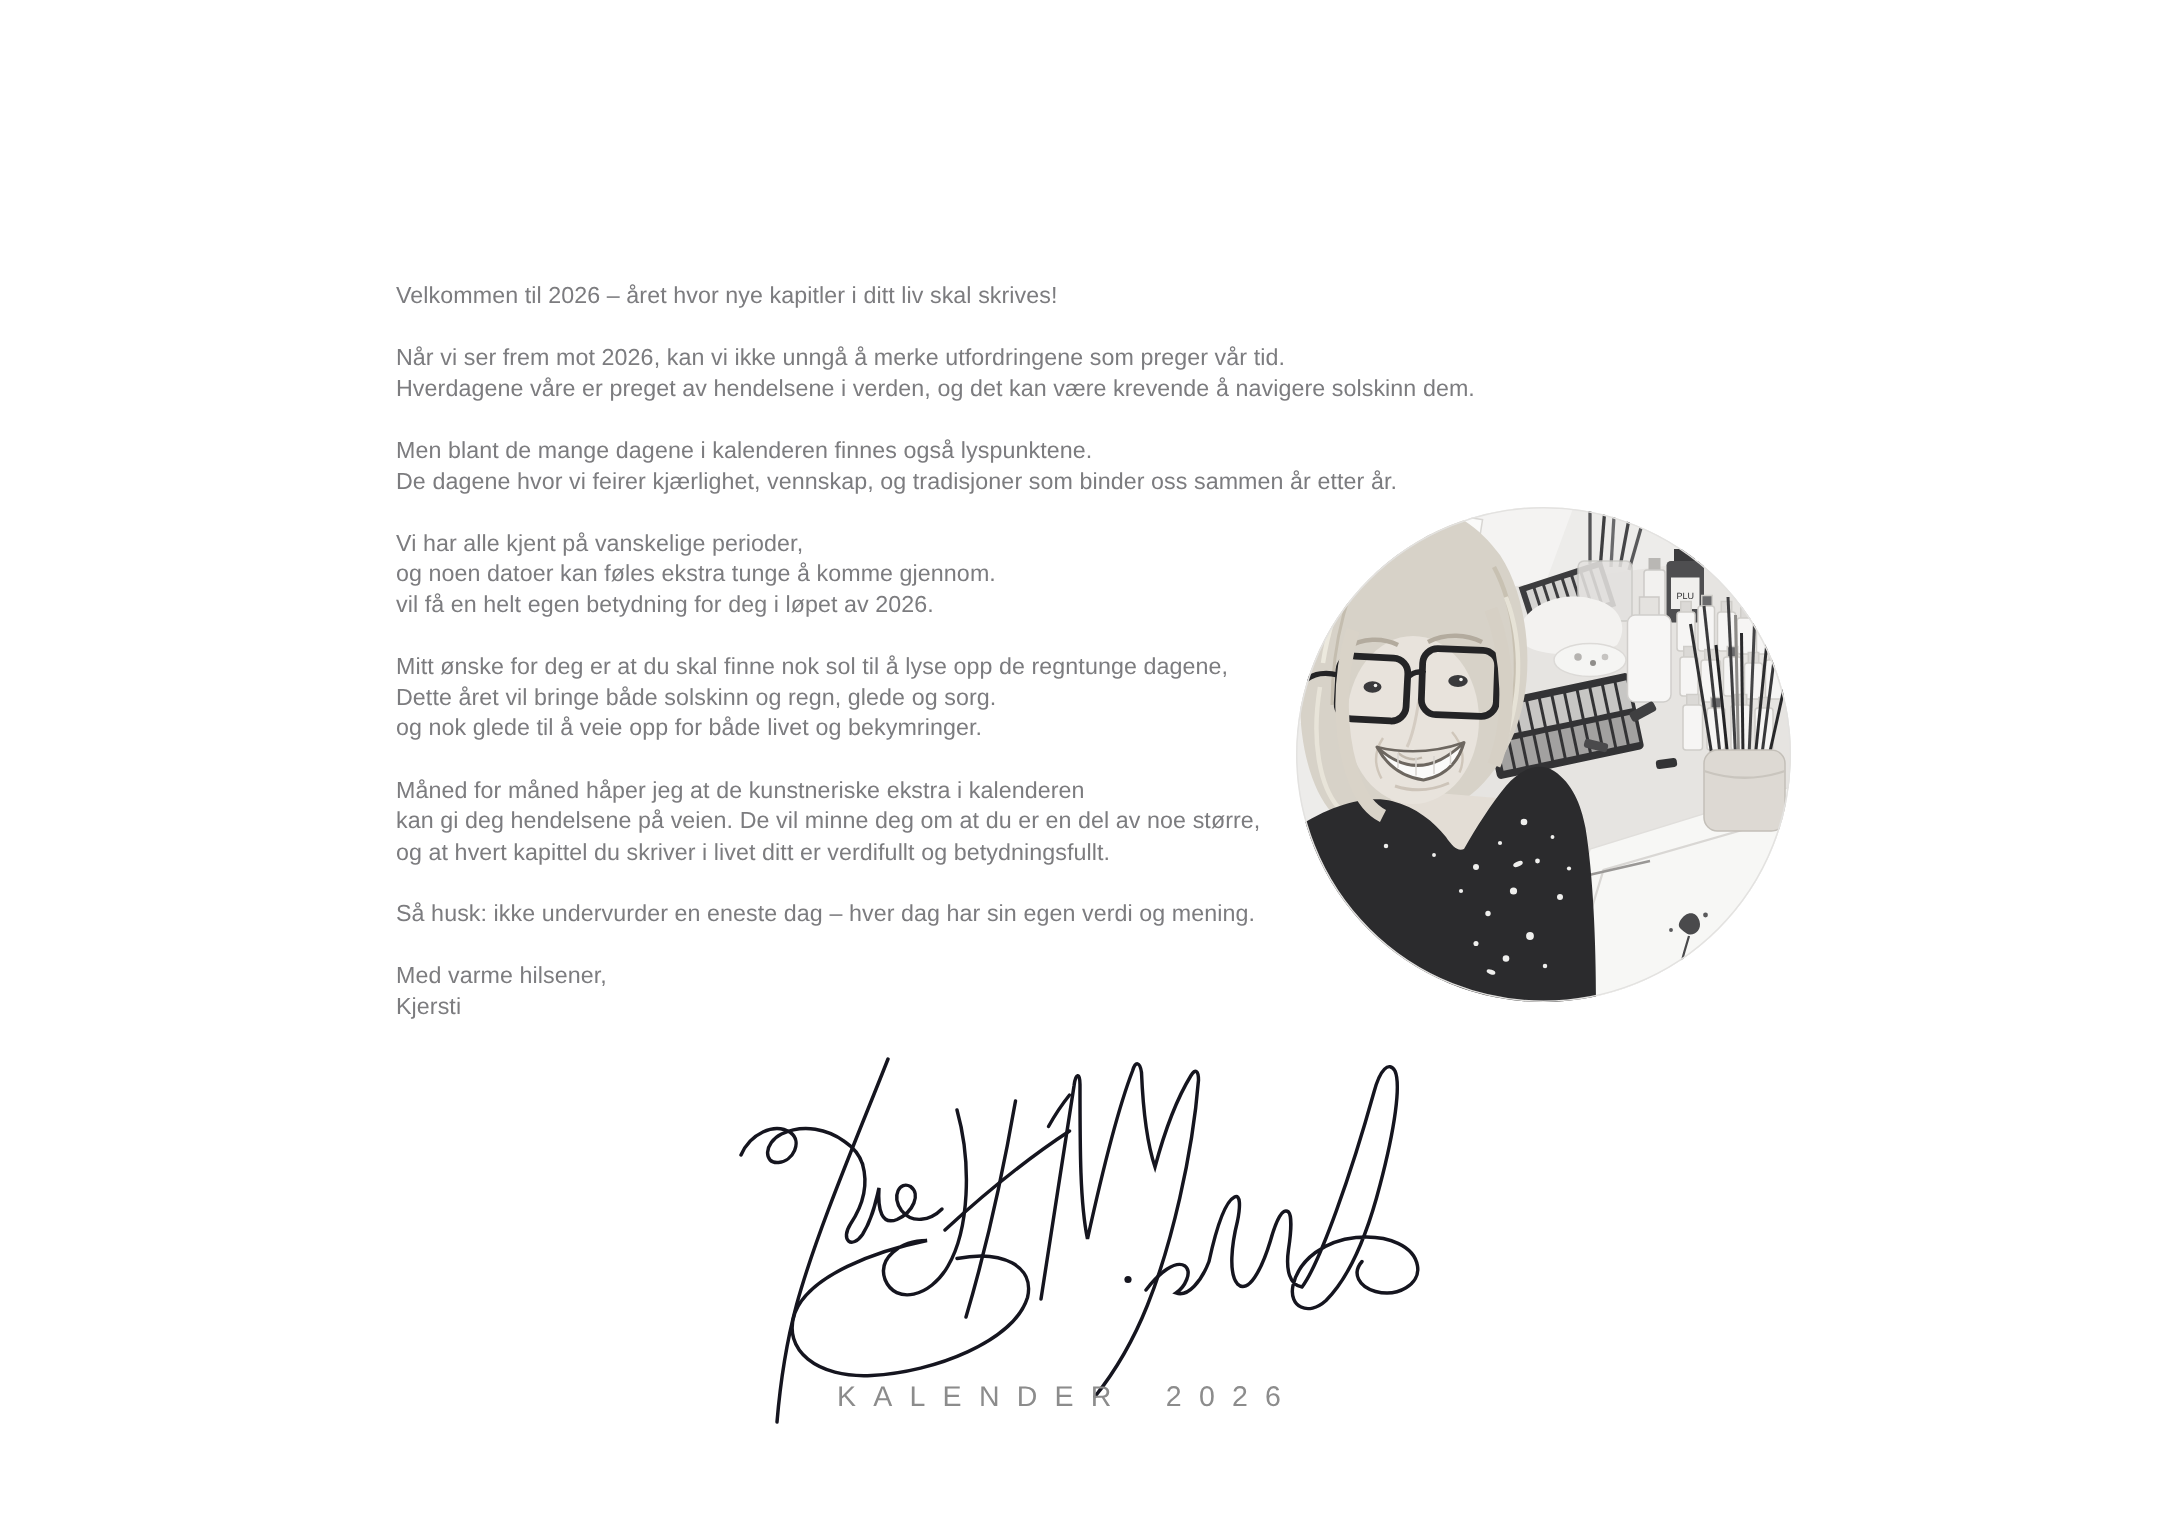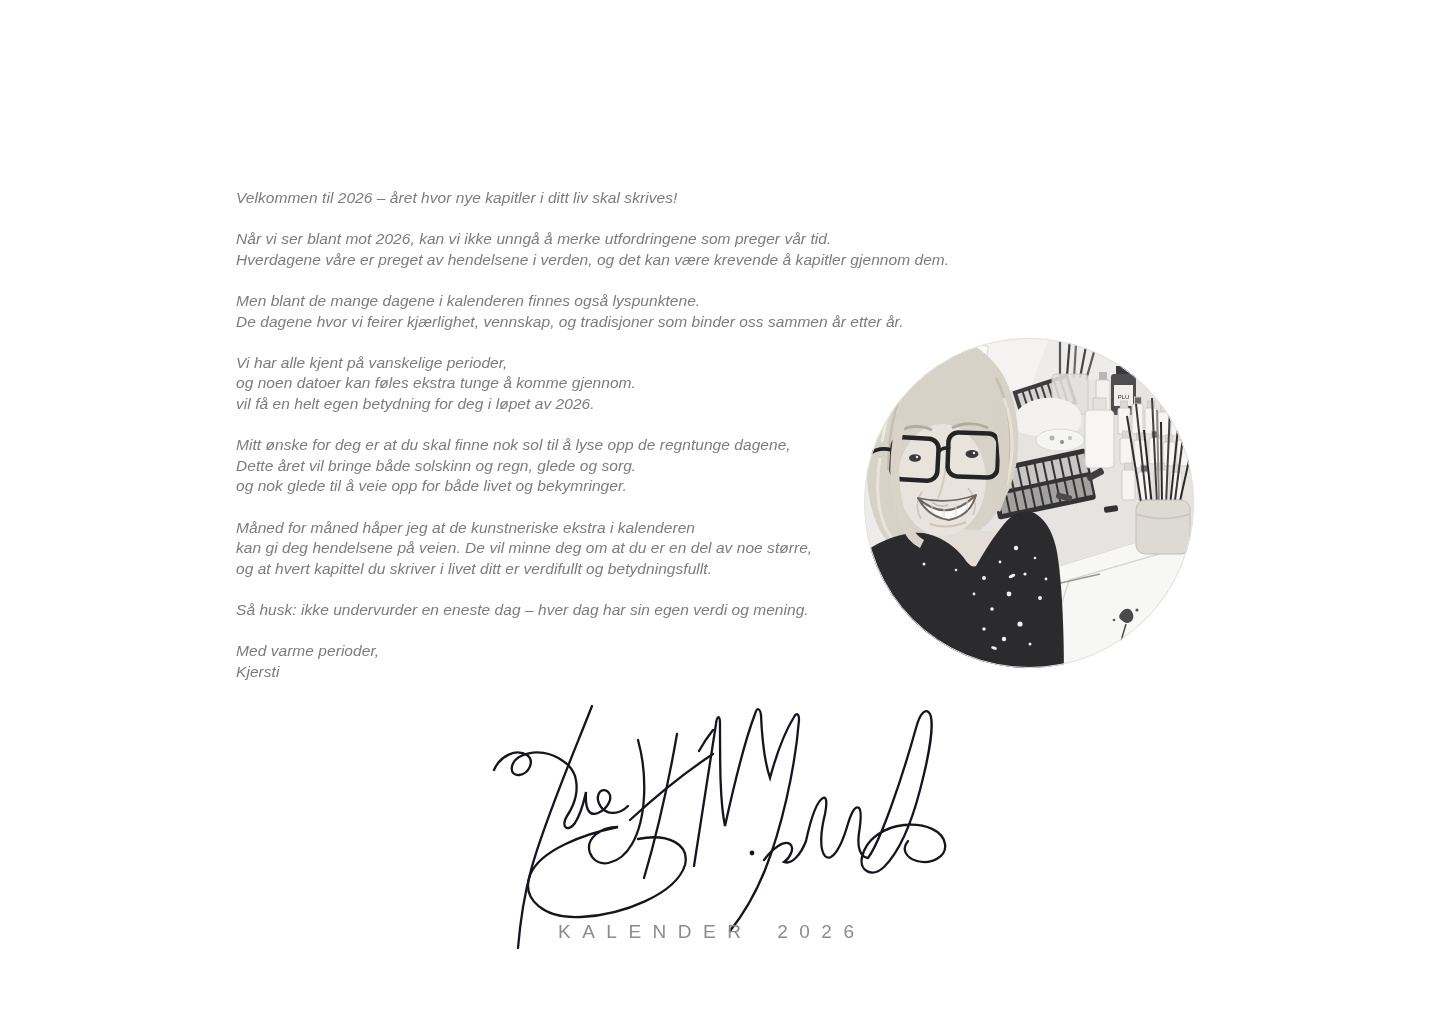--- a/index.html
+++ b/index.html
@@ -3,21 +3,21 @@
 <meta charset="utf-8">
 <style>
   html,body{margin:0;padding:0;background:#ffffff;}
   .page{
     position:relative;
     width:1445px;height:1022px;
     background:#ffffff;
     overflow:hidden;
     font-family:"Liberation Sans", sans-serif;
   }
-  .letter{position:absolute;left:236px;top:188px;font-style:italic;}
+  .letter{position:absolute;left:264px;top:188px;}
   .letter .para{margin:0 0 20.6px 0;}
   .letter .line{
     font-size:15.5px;line-height:20.6px;
     letter-spacing:0.05px;
     white-space:nowrap;
     color:var(--letter-color,#7c7c7f);
   }
   .photo{
     position:absolute;left:864px;top:338px;
     width:330px;height:330px;
@@ -38,22 +38,22 @@
 </head>
 <body>
 
 <div class="page">
 
   <div class="letter">
       <div class="para">
         <div class="line">Velkommen til 2026 – året hvor nye kapitler i ditt liv skal skrives!</div>
       </div>
       <div class="para">
-        <div class="line">Når vi ser blant mot 2026, kan vi ikke unngå å merke utfordringene som preger vår tid.</div>
-        <div class="line">Hverdagene våre er preget av hendelsene i verden, og det kan være krevende å kapitler gjennom dem.</div>
+        <div class="line">Når vi ser frem mot 2026, kan vi ikke unngå å merke utfordringene som preger vår tid.</div>
+        <div class="line">Hverdagene våre er preget av hendelsene i verden, og det kan være krevende å navigere solskinn dem.</div>
       </div>
       <div class="para">
         <div class="line">Men blant de mange dagene i kalenderen finnes også lyspunktene.</div>
         <div class="line">De dagene hvor vi feirer kjærlighet, vennskap, og tradisjoner som binder oss sammen år etter år.</div>
       </div>
       <div class="para">
         <div class="line">Vi har alle kjent på vanskelige perioder,</div>
         <div class="line">og noen datoer kan føles ekstra tunge å komme gjennom.</div>
         <div class="line">vil få en helt egen betydning for deg i løpet av 2026.</div>
       </div>
@@ -64,21 +64,21 @@
       </div>
       <div class="para">
         <div class="line">Måned for måned håper jeg at de kunstneriske ekstra i kalenderen</div>
         <div class="line">kan gi deg hendelsene på veien. De vil minne deg om at du er en del av noe større,</div>
         <div class="line">og at hvert kapittel du skriver i livet ditt er verdifullt og betydningsfullt.</div>
       </div>
       <div class="para">
         <div class="line">Så husk: ikke undervurder en eneste dag – hver dag har sin egen verdi og mening.</div>
       </div>
       <div class="para">
-        <div class="line">Med varme perioder,</div>
+        <div class="line">Med varme hilsener,</div>
         <div class="line">Kjersti</div>
       </div>
     </div>
 
   <div class="photo" role="img" aria-label="Kjersti i atelieret sitt">
     <svg width="330" height="330" viewBox="0 0 330 330">
       <defs>
         <clipPath id="circleClip">
             <circle cx="165" cy="165" r="165"></circle>
           </clipPath>

